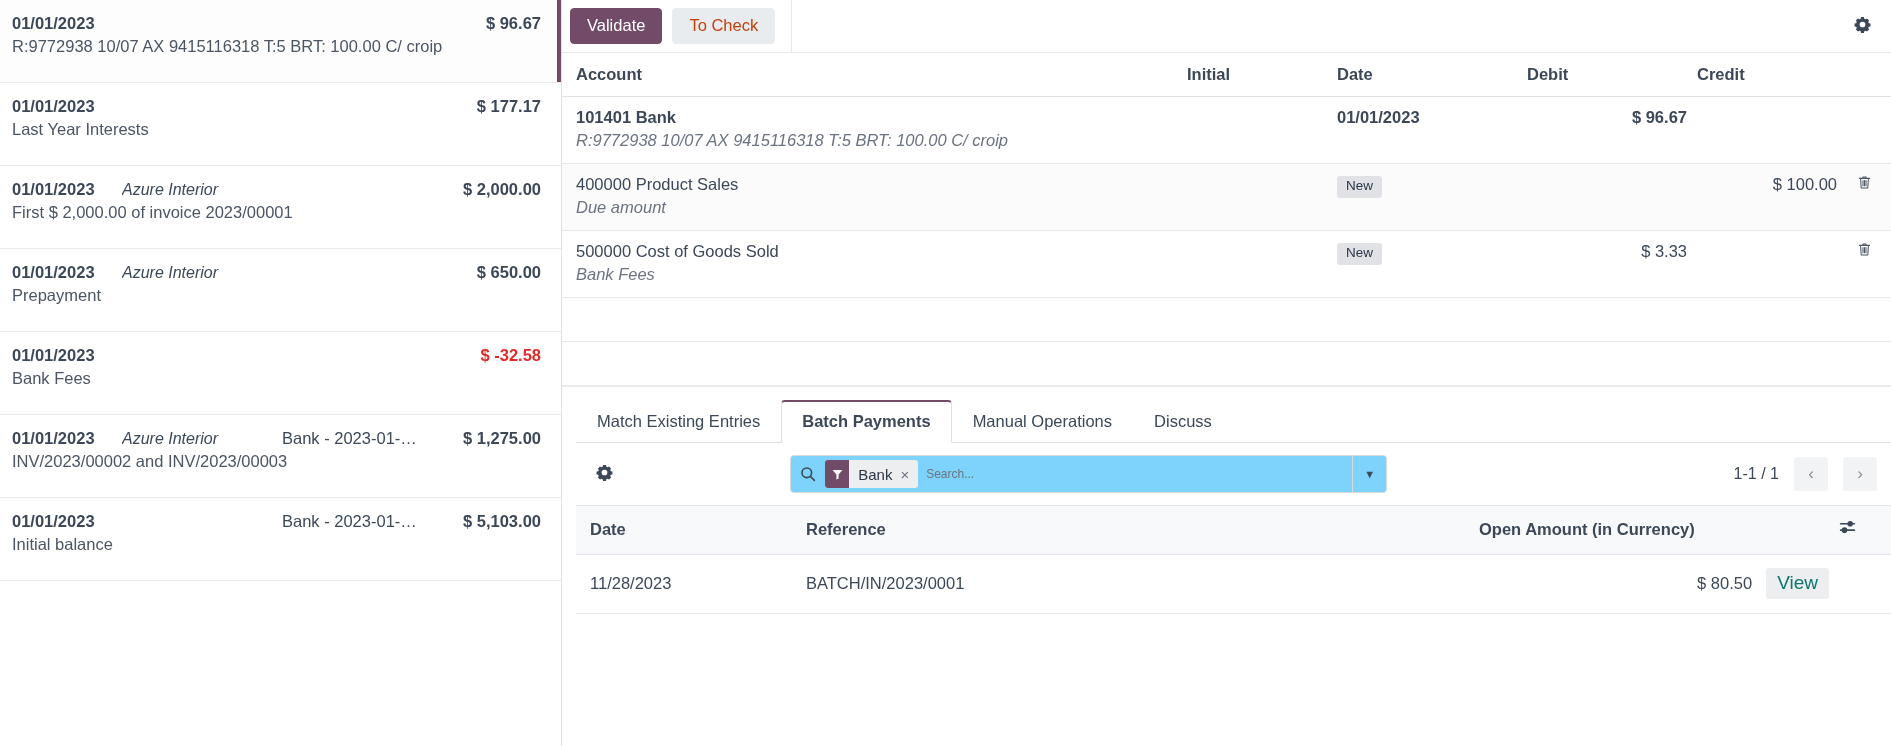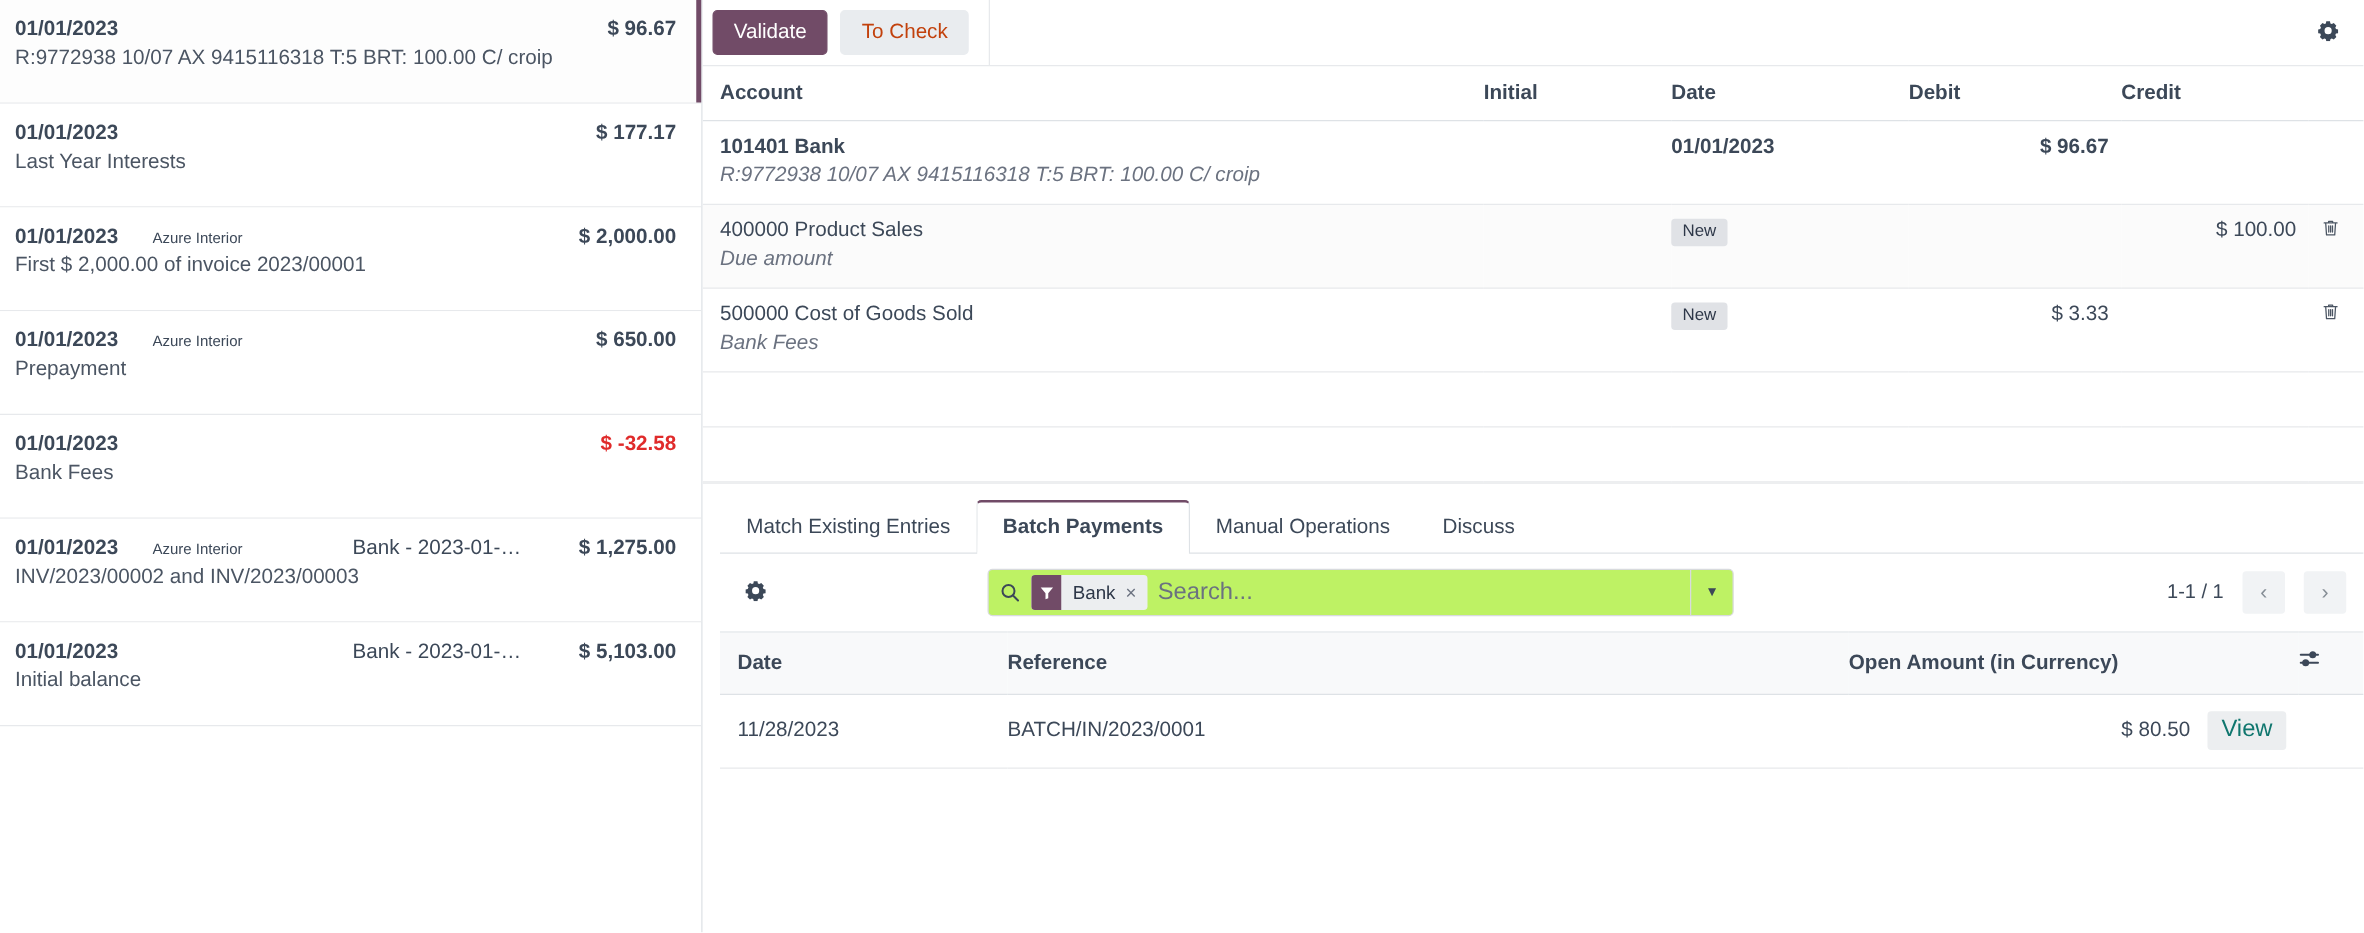--- a/index.html
+++ b/index.html
@@ -51,21 +51,22 @@
     white-space: nowrap;
   }
   .stmt-date {
     font-weight: bold;
     font-size: 16.5px;
     color: #3c4858;
     width: 110px;
     flex: 0 0 110px;
   }
   .stmt-partner {
-    font-size: 12px;
+    font-style: italic;
+    font-size: 16px;
     color: #3c4858;
     width: 160px;
     flex: 0 0 160px;
     overflow: hidden;
     text-overflow: ellipsis;
   }
   .stmt-ref {
     font-size: 16.5px;
     color: #3c4858;
     width: 140px;
@@ -281,21 +282,21 @@
     margin-left: 16px;
   }
   .search-wrap {
     margin: 0 auto;
     display: flex;
     align-items: stretch;
     width: 597px;
     height: 38px;
     border: 1px solid #d8dadd;
     border-radius: 4px;
-    background: #bef264;
+    background: #7dd3fc;
     overflow: hidden;
   }
   .search-icon-box {
     display: flex; align-items: center; justify-content: center;
     width: 34px; color: #3c4858;
   }
   .facet {
     display: flex;
     align-items: stretch;
     background: #eceef0;
@@ -321,21 +322,21 @@
     font-size: 15px;
     color: #6b7280;
     display: flex; align-items: center;
     padding-right: 9px;
     cursor: pointer;
   }
   .search-input {
     flex: 1 1 auto;
     border: none;
     outline: none;
-    font-size: 19px;
+    font-size: 12px;
     font-family: "Liberation Sans", sans-serif;
     color: #3c4858;
     padding: 0 8px;
     background: transparent;
     min-width: 0;
   }
   .search-input::placeholder { color: #6b7280; }
   .search-caret {
     width: 34px;
     border-left: 1px solid #d8dadd;

